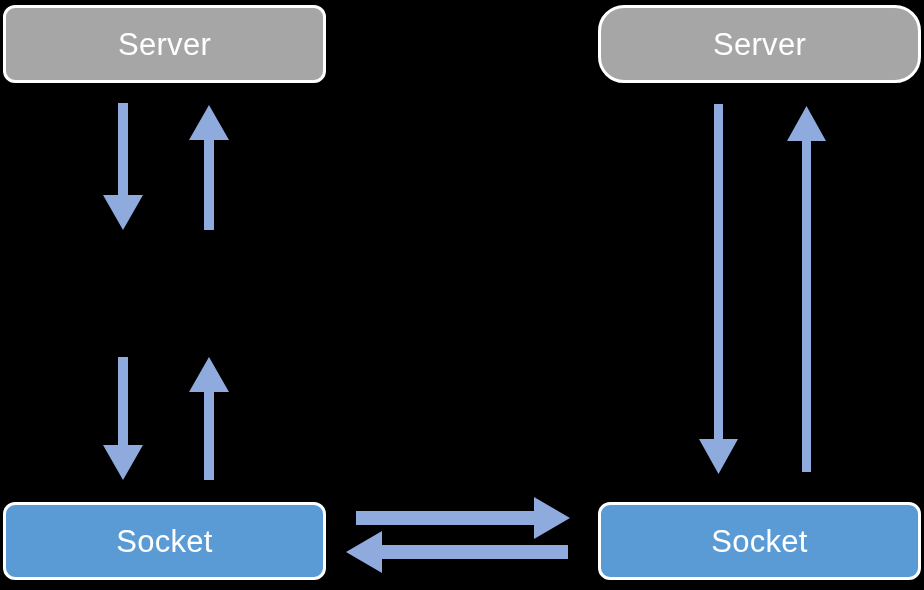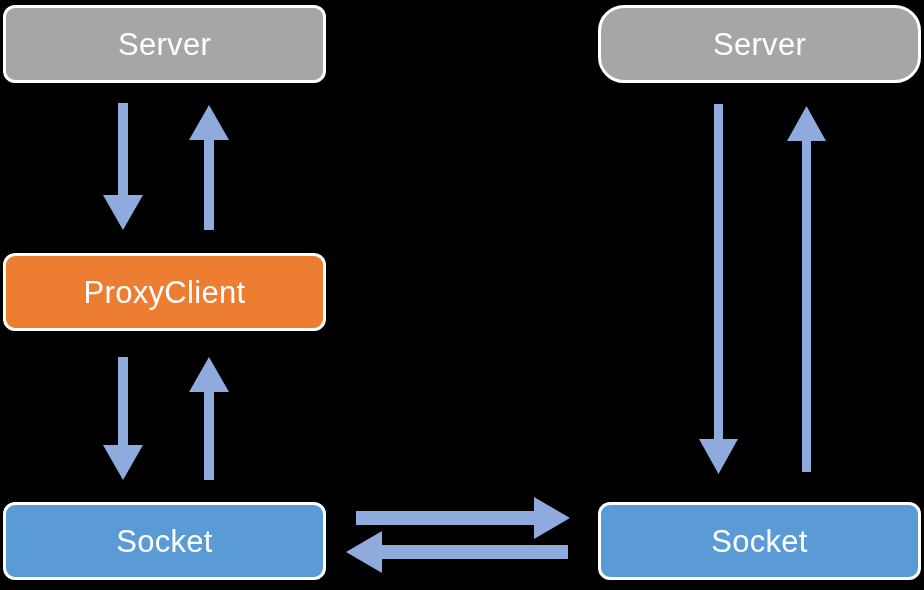--- a/index.html
+++ b/index.html
@@ -43,23 +43,20 @@
 </style>
 </head>
 <body>
 
 <div id="canvas">
 
   <div class="node" style="left:3px; top:5px; width:323px; height:78px; background:#a6a6a6;">
     <span class="node-label">Server</span>
   </div>
 
-  <div class="node" style="left:3px; top:253px; width:323px; height:78px; background:#ed7d31;">
-    <span class="node-label">ProxyClient</span>
-  </div>
 
   <div class="node" style="left:3px; top:502px; width:323px; height:78px; background:#5b9bd5;">
     <span class="node-label">Socket</span>
   </div>
 
   <div class="node" style="left:598px; top:5px; width:323px; height:78px; background:#a6a6a6;border-radius:26px;">
     <span class="node-label">Server</span>
   </div>
 
   <div class="node" style="left:598px; top:502px; width:323px; height:78px; background:#5b9bd5;">

